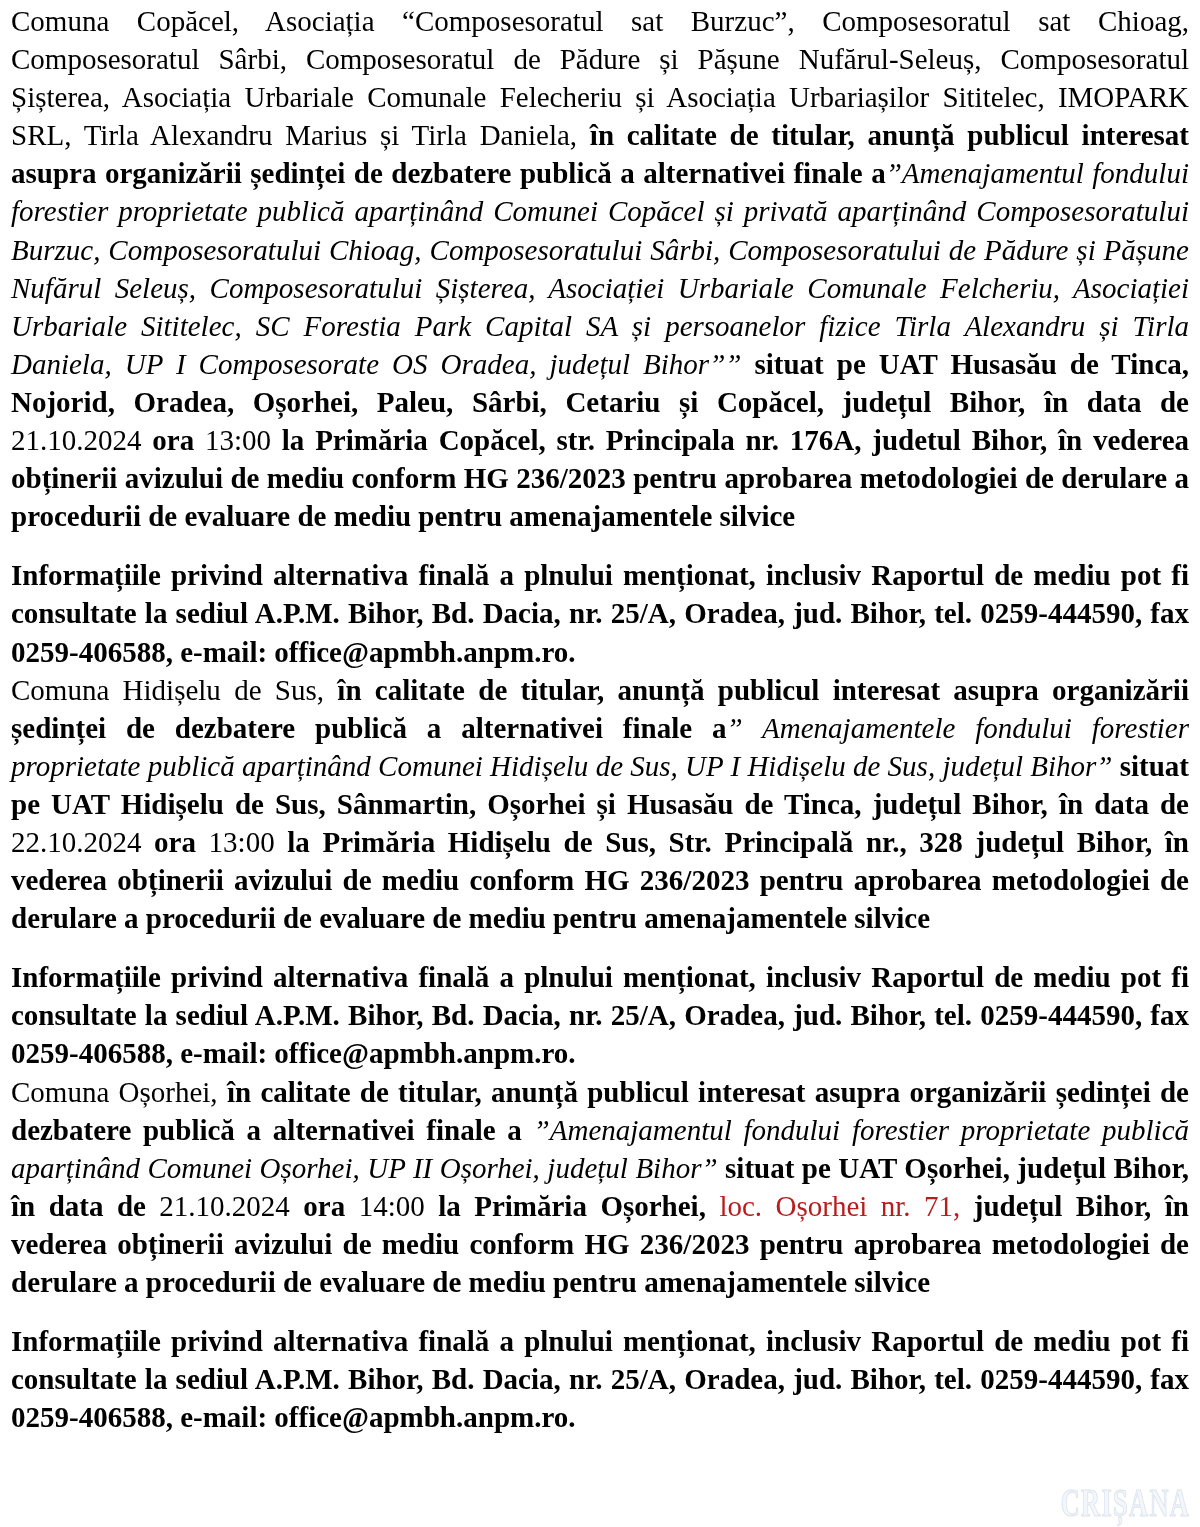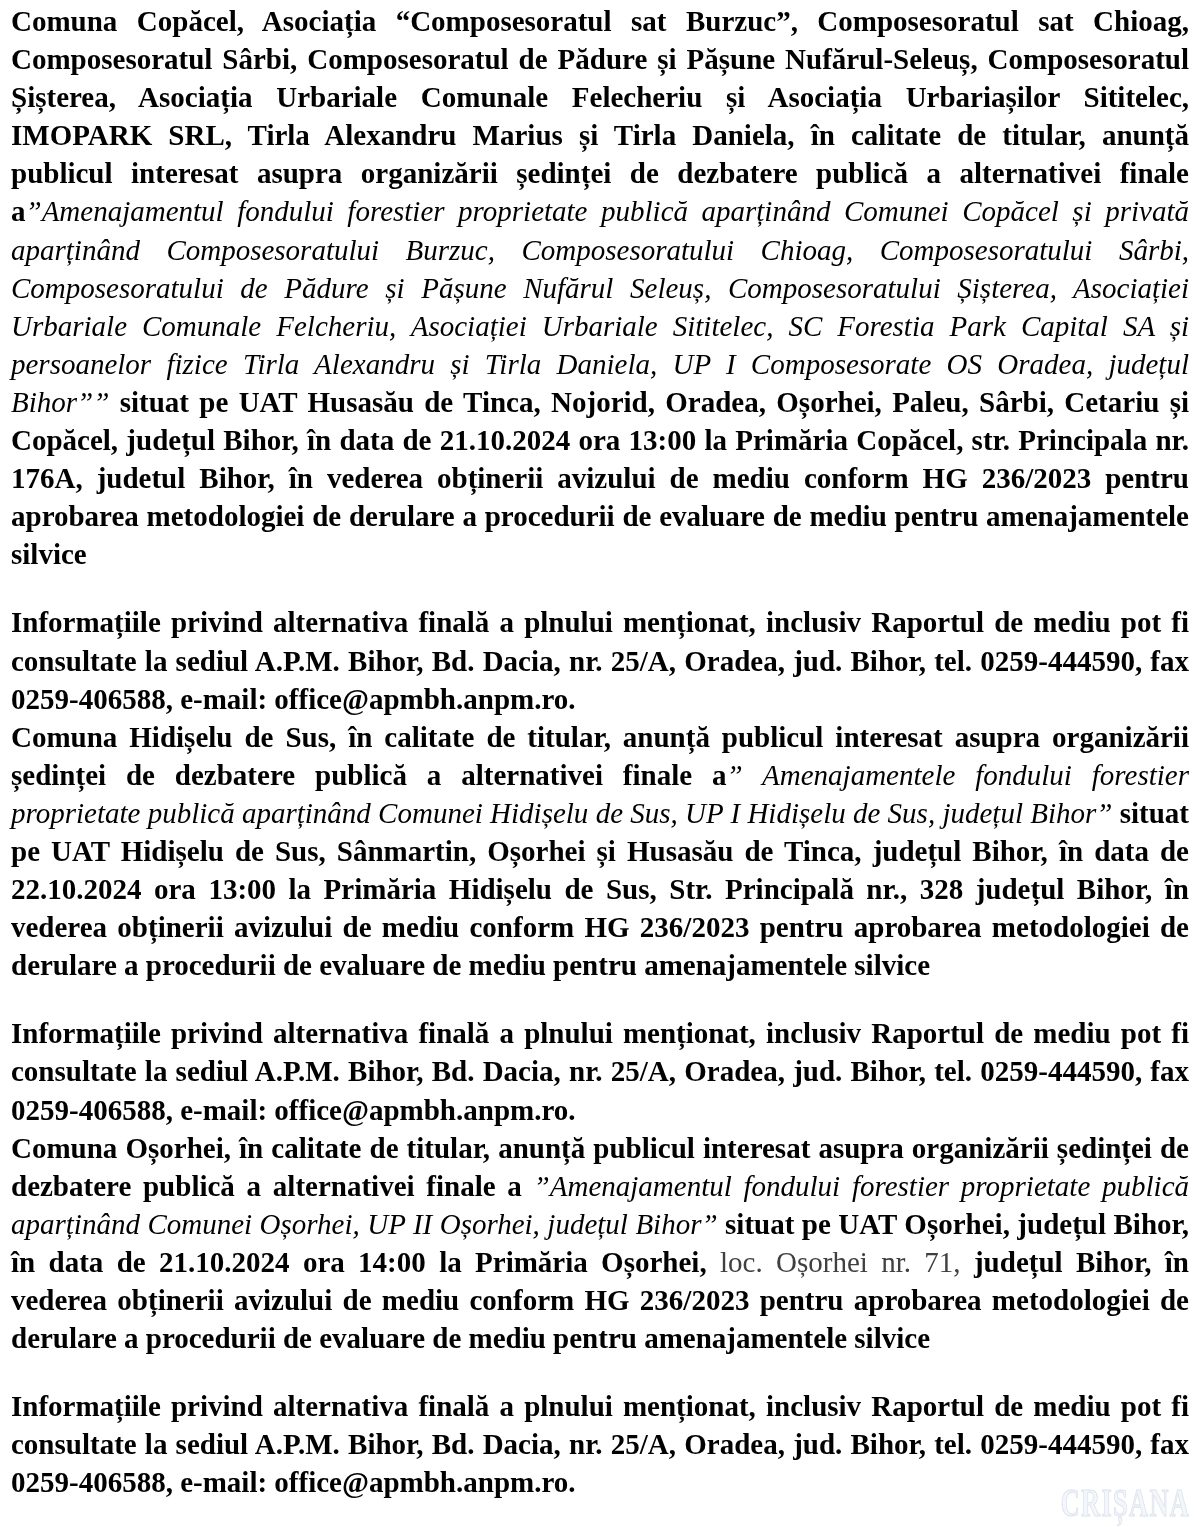--- a/index.html
+++ b/index.html
@@ -21,36 +21,36 @@
     font-family: "Liberation Serif", serif;
     font-size: 29px;
     line-height: 38.1px;
     color: #000000;
     text-align: justify;
   }
   .para {
     margin: 0;
   }
   .para.gap {
-    margin-top: 30px;
+    margin-top: 21px;
   }
   .run-regular {
     font-weight: bold;
     font-style: normal;
   }
   .run-bold {
-    font-weight: bold;
+    font-weight: normal;
     margin-top: 44px;
   }
   .run-italic {
     font-style: italic;
     font-family: Liberation Serif, serif;
   }
   .run-gray {
-    color: #404040;
+    color: #b91c1c;
   }
   .watermark {
     position: absolute;
     z-index: 0;
     right: 10px;
     bottom: 4px;
     font-family: "Liberation Serif", serif;
     font-weight: bold;
     font-size: 40px;
     line-height: 1;

